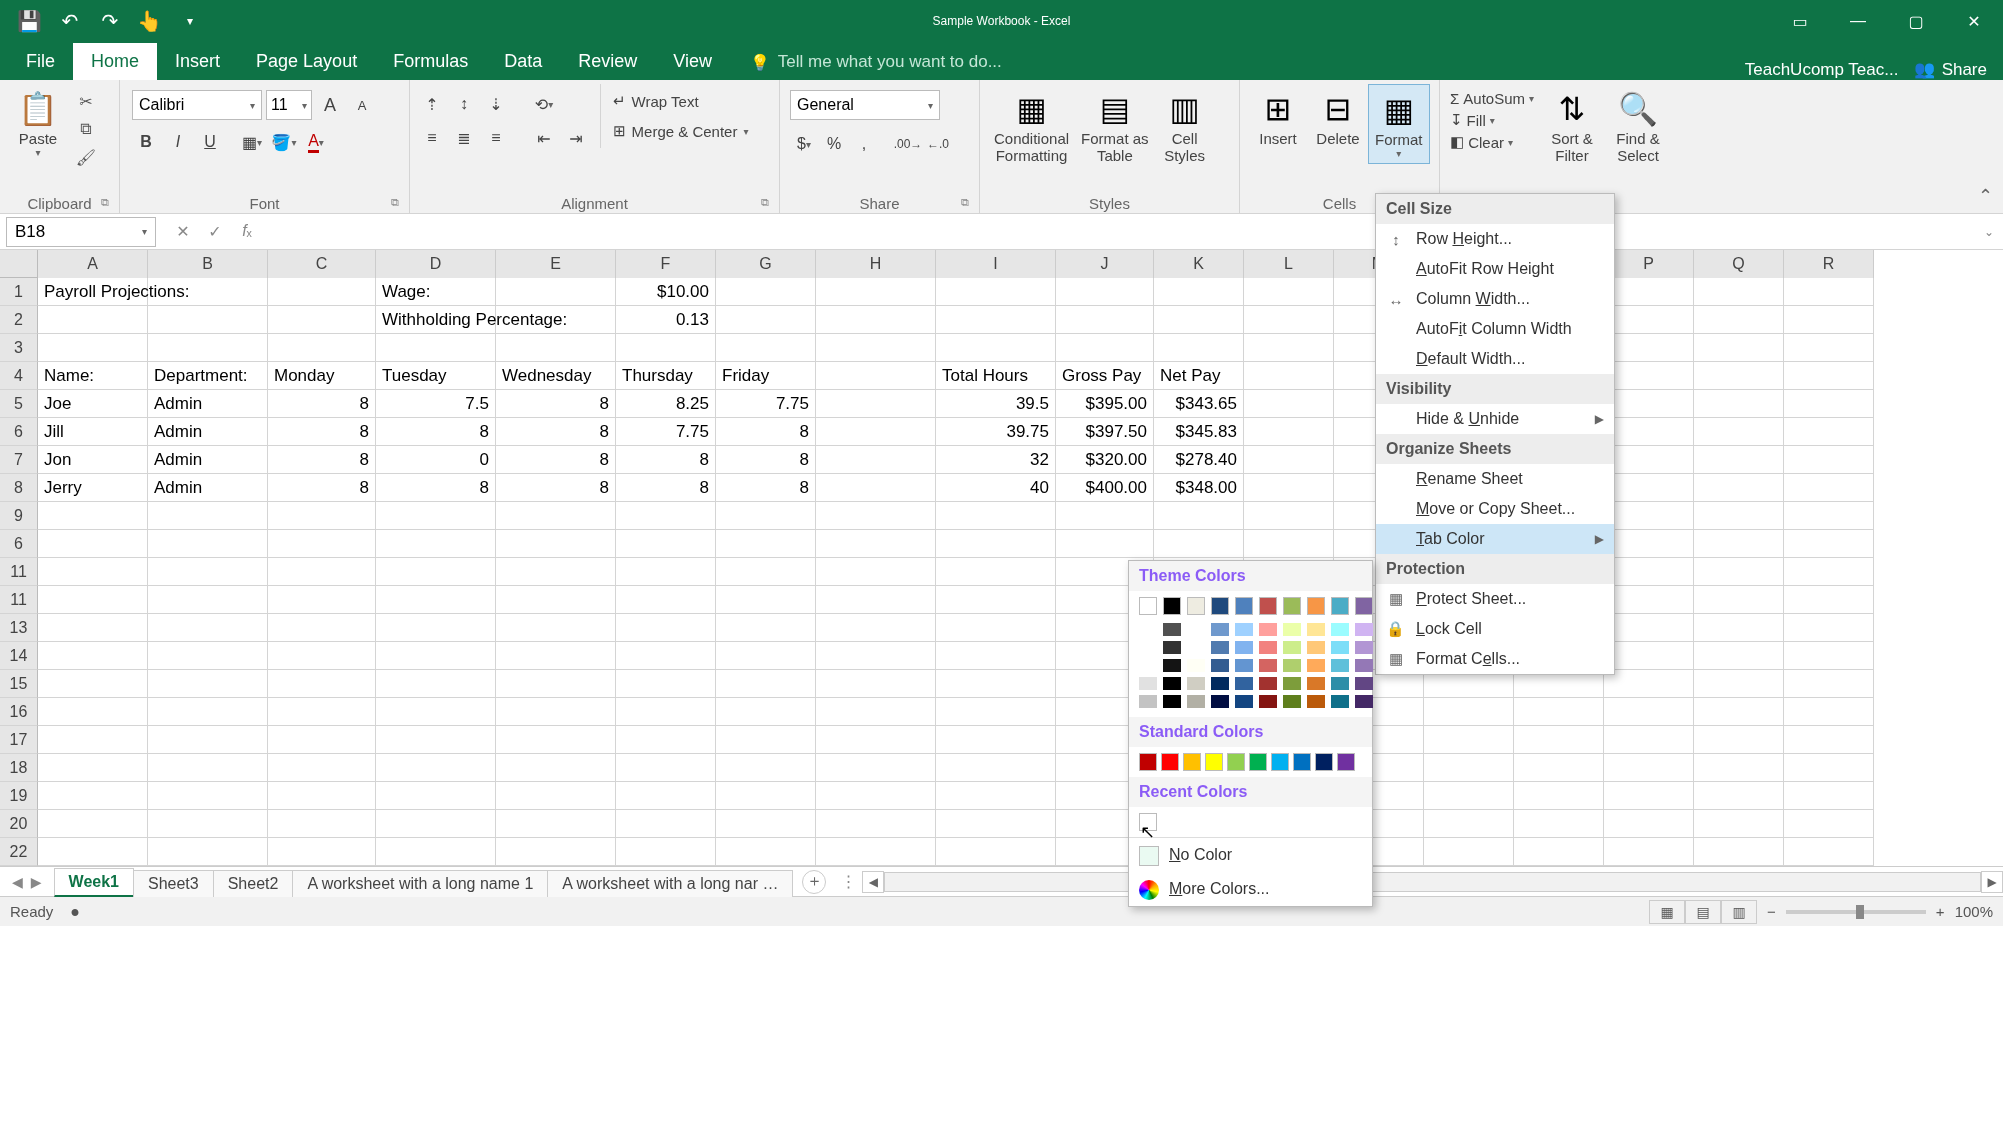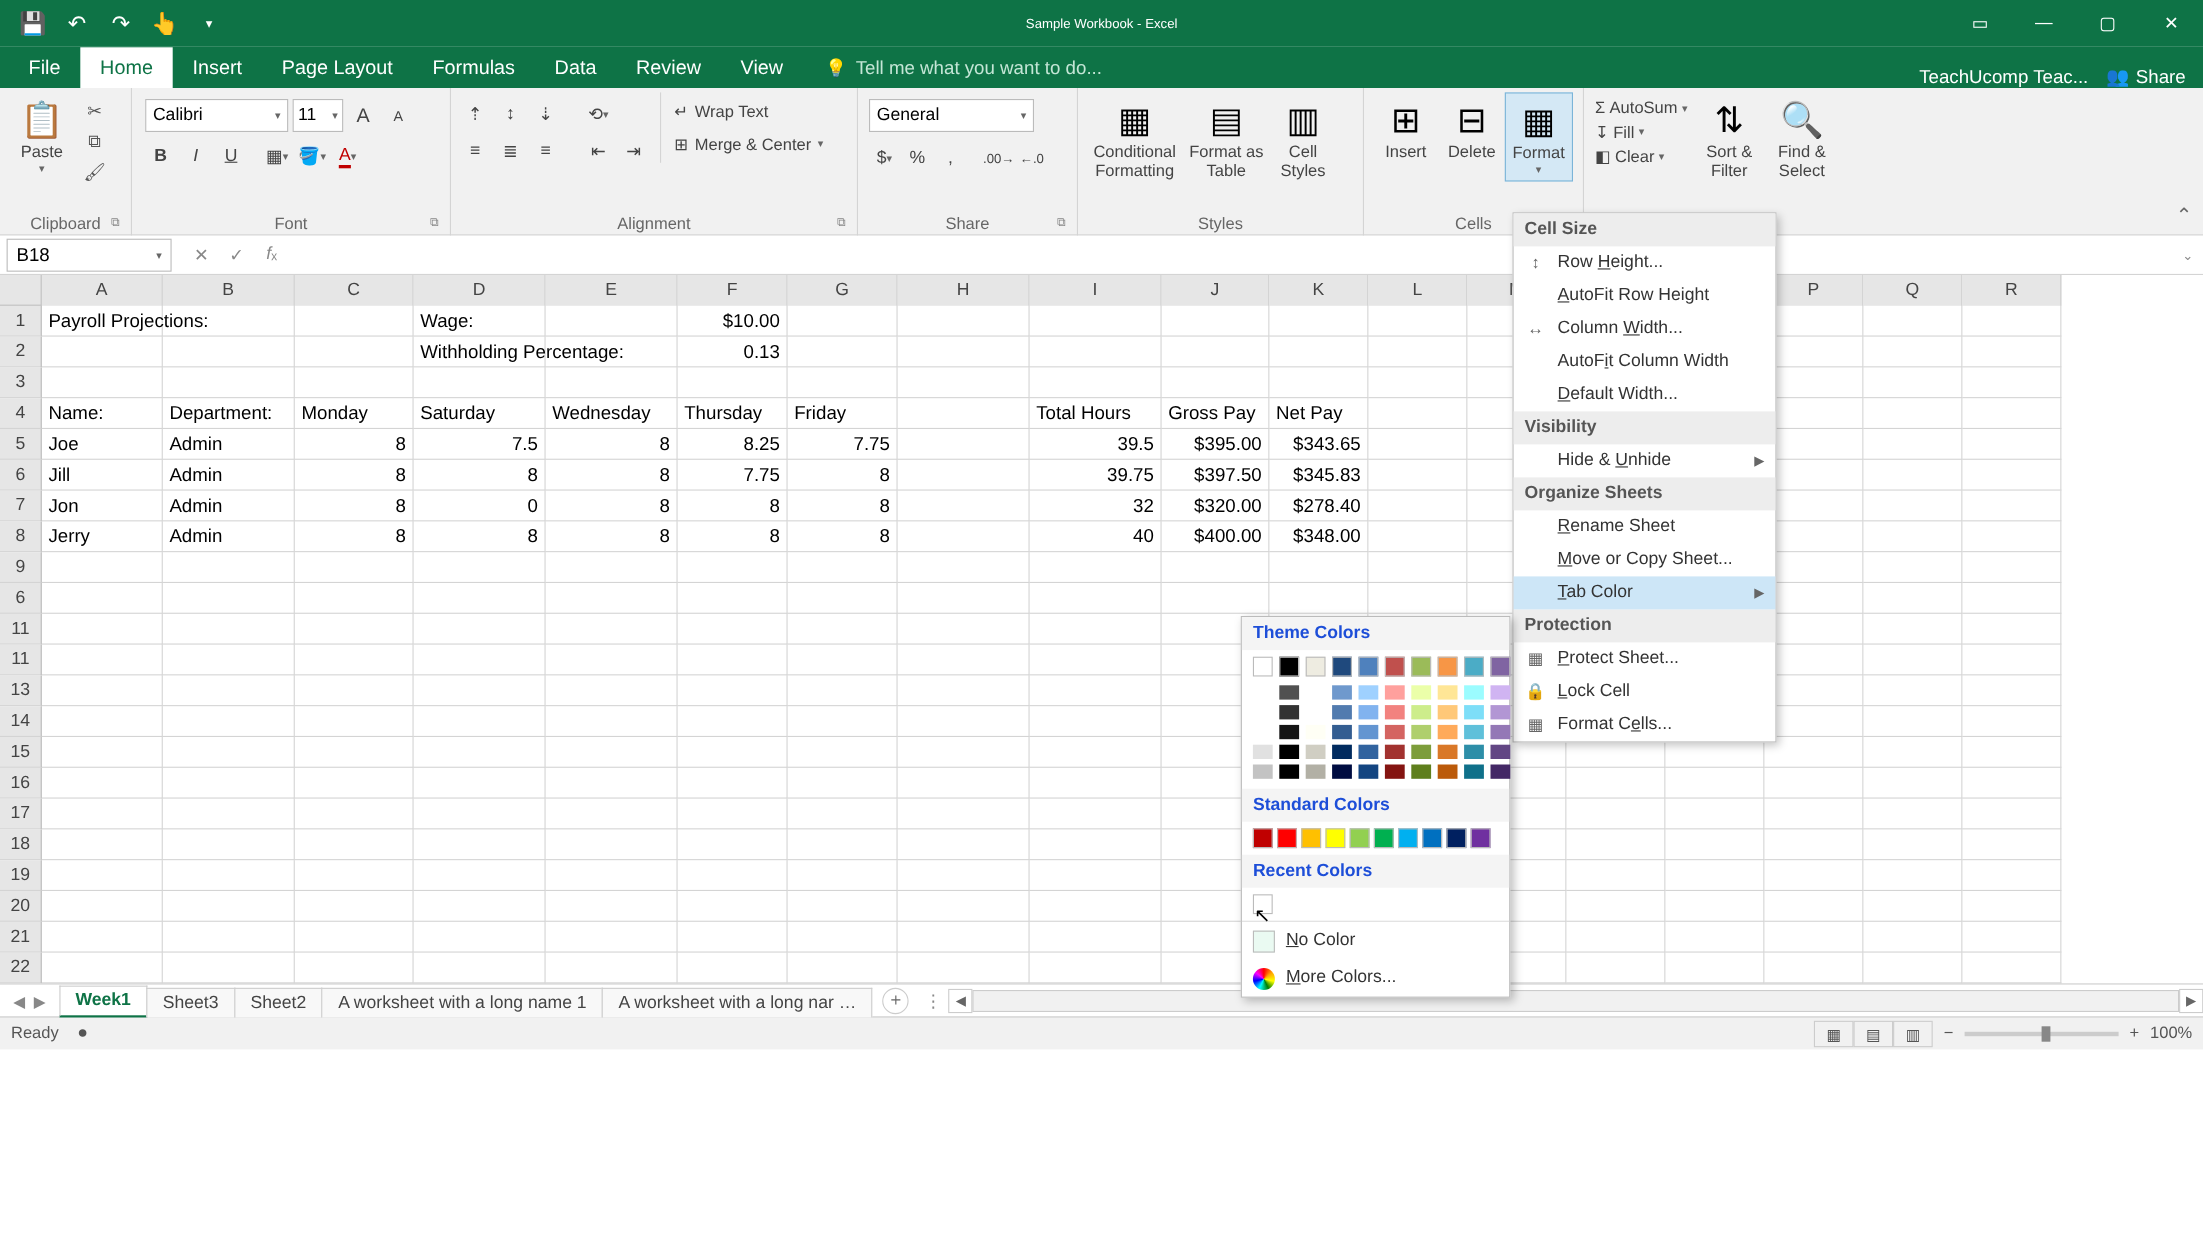--- a/index.html
+++ b/index.html
@@ -92,21 +92,21 @@
 
 .format-menu { position:absolute; left:1375px; top:193px; width:240px; background:#fff; border:1px solid #bbb; box-shadow:3px 3px 8px rgba(0,0,0,0.25); font-size:16px; z-index:50;}
 .menu-section-header { background:#ededed; padding:6px 10px; font-weight:600; color:#555; font-size:16px;}
 .menu-item { padding:6px 10px 6px 40px; cursor:pointer; color:#333; display:flex; align-items:center; position:relative;}
 .menu-item.hover-on { background:#cde6f7;}
 .menu-icon { position:absolute; left:10px; width:20px; text-align:center; color:#666; font-size:15px;}
 .submenu-arrow { margin-left:auto; font-size:12px; color:#666;}
 
 
 .color-menu { position:absolute; left:1128px; top:560px; width:245px; background:#fff; border:1px solid #bbb; box-shadow:3px 3px 8px rgba(0,0,0,0.25); z-index:60;}
-.color-section-label { padding:6px 10px; font-weight:600; color:#1d4ed8; background:#f4f4f4; font-size:16px;}
+.color-section-label { padding:6px 10px; font-weight:600; color:#8b5cf6; background:#f4f4f4; font-size:16px;}
 .color-grid { display:grid; grid-template-columns:repeat(10, 20px); gap:4px; padding:6px 10px;}
 .swatch { width:18px; height:18px; border:1px solid #bbb; cursor:pointer;}
 .color-tints { display:grid; grid-template-columns:repeat(10,20px); grid-auto-rows:14px; gap:4px 4px; padding:2px 10px 8px 10px;}
 .tint { width:18px; height:13px; cursor:pointer;}
 .std-row { display:flex; gap:4px; padding:6px 10px;}
 .recent-row { display:flex; gap:4px; padding:6px 10px;}
 .color-menu-item { padding:8px 10px 8px 40px; cursor:pointer; font-size:16px; color:#333; position:relative;}
 .cmi-icon { position:absolute; left:10px; width:20px; height:20px; }
 
 .cursor-arrow { position:absolute; left:1140px; top:821px; z-index:70; font-size:18px; color:#000; pointer-events:none;}
@@ -436,21 +436,21 @@
       <div class="cell" style="width:90px"></div>
       <div class="cell" style="width:90px"></div>
       <div class="cell" style="width:90px"></div>
       <div class="cell" style="width:90px"></div>
     </div>
     <div class="grid-row">
       <div class="row-h">4</div>
       <div class="cell" style="width:110px">Name:</div>
       <div class="cell" style="width:120px">Department:</div>
       <div class="cell" style="width:108px">Monday</div>
-      <div class="cell" style="width:120px">Saturday</div>
+      <div class="cell" style="width:120px">Tuesday</div>
       <div class="cell" style="width:120px">Wednesday</div>
       <div class="cell" style="width:100px">Thursday</div>
       <div class="cell" style="width:100px">Friday</div>
       <div class="cell" style="width:120px"></div>
       <div class="cell" style="width:120px">Total Hours</div>
       <div class="cell" style="width:98px">Gross Pay</div>
       <div class="cell" style="width:90px">Net Pay</div>
       <div class="cell" style="width:90px"></div>
       <div class="cell" style="width:90px"></div>
       <div class="cell" style="width:90px"></div>
@@ -769,41 +769,20 @@
       <div class="cell" style="width:90px"></div>
       <div class="cell" style="width:90px"></div>
       <div class="cell" style="width:90px"></div>
       <div class="cell" style="width:90px"></div>
       <div class="cell" style="width:90px"></div>
       <div class="cell" style="width:90px"></div>
       <div class="cell" style="width:90px"></div>
     </div>
     <div class="grid-row">
       <div class="row-h">20</div>
-      <div class="cell" style="width:110px"></div>
-      <div class="cell" style="width:120px"></div>
-      <div class="cell" style="width:108px"></div>
-      <div class="cell" style="width:120px"></div>
-      <div class="cell" style="width:120px"></div>
-      <div class="cell" style="width:100px"></div>
-      <div class="cell" style="width:100px"></div>
-      <div class="cell" style="width:120px"></div>
-      <div class="cell" style="width:120px"></div>
-      <div class="cell" style="width:98px"></div>
-      <div class="cell" style="width:90px"></div>
-      <div class="cell" style="width:90px"></div>
-      <div class="cell" style="width:90px"></div>
-      <div class="cell" style="width:90px"></div>
-      <div class="cell" style="width:90px"></div>
-      <div class="cell" style="width:90px"></div>
-      <div class="cell" style="width:90px"></div>
-      <div class="cell" style="width:90px"></div>
-    </div>
-    <div class="grid-row">
-      <div class="row-h">21</div>
       <div class="cell" style="width:110px"></div>
       <div class="cell" style="width:120px"></div>
       <div class="cell" style="width:108px"></div>
       <div class="cell" style="width:120px"></div>
       <div class="cell" style="width:120px"></div>
       <div class="cell" style="width:100px"></div>
       <div class="cell" style="width:100px"></div>
       <div class="cell" style="width:120px"></div>
       <div class="cell" style="width:120px"></div>
       <div class="cell" style="width:98px"></div>

